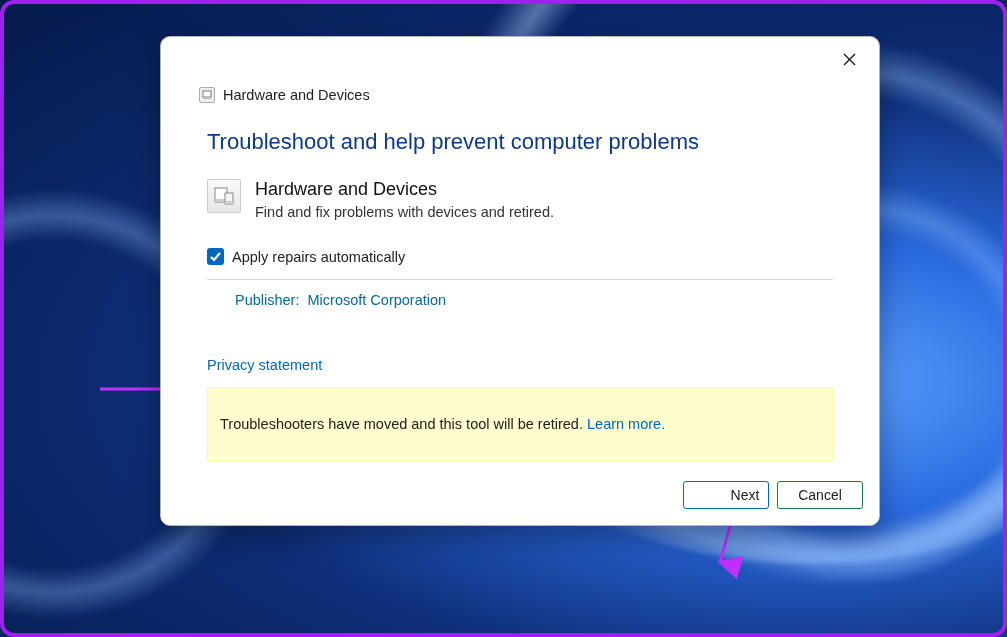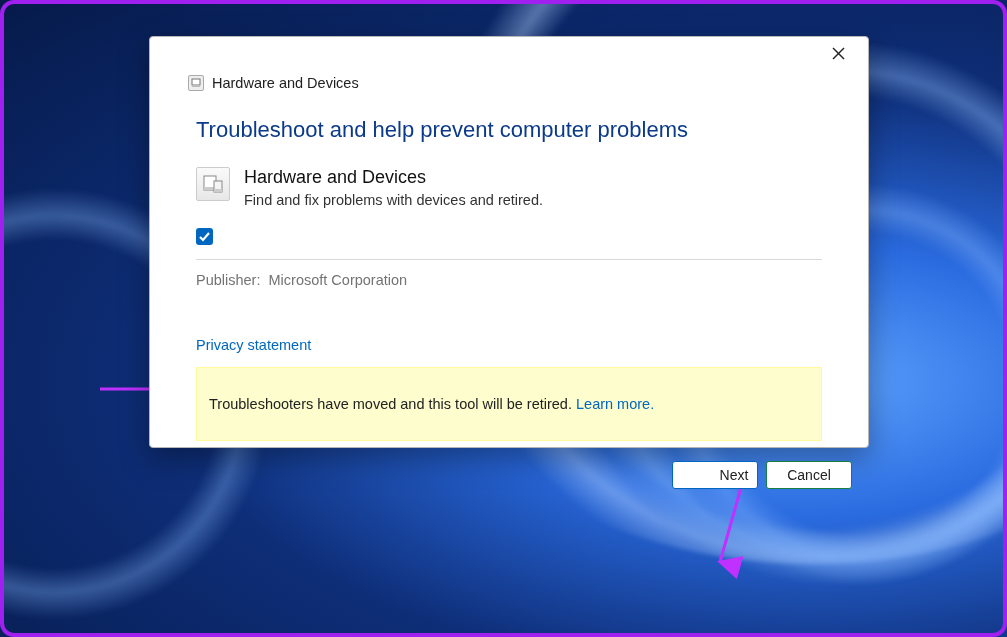--- a/index.html
+++ b/index.html
@@ -18,25 +18,25 @@
     background: radial-gradient(circle at 50% 50%, rgba(255,255,255,0) 55%, rgba(180,210,255,0.45) 60%, rgba(255,255,255,0) 66%); }
   .bg-arc.a2 { width:680px; height:540px; right:-180px; top:40px;
     background: radial-gradient(circle at 50% 50%, rgba(255,255,255,0) 50%, rgba(150,195,255,0.4) 56%, rgba(255,255,255,0) 63%); }
   .bg-arc.a3 { width:520px; height:420px; right:-120px; top:170px;
     background: radial-gradient(circle at 50% 50%, rgba(255,255,255,0) 45%, rgba(130,180,255,0.4) 52%, rgba(255,255,255,0) 60%); }
   .bg-arc.a4 { width:420px; height:540px; left:-160px; top:130px;
     background: radial-gradient(circle at 50% 50%, rgba(255,255,255,0) 48%, rgba(140,190,255,0.35) 55%, rgba(255,255,255,0) 63%); }
 
   .dialog {
     position:absolute;
-    left:145px; top:32px;
-    width:720px; height:412px;
+    left:156px; top:32px;
+    width:720px; height:490px;
     background:#fff;
     border:1px solid #b6b6b6;
-    border-radius:4px;
+    border-radius:10px;
     box-shadow: 0 10px 30px rgba(0,0,0,0.35);
     display:flex; flex-direction:column;
   }
   .titlebar {
     height:44px; display:flex; align-items:center; padding:0 10px;
   }
   .close-btn {
     margin-left:auto; width:40px; height:32px; display:flex; align-items:center; justify-content:center;
     cursor:pointer; border-radius:4px;
   }
@@ -78,21 +78,21 @@
     padding-bottom:14px; border-bottom:1px solid #d9d9d9;
     margin-bottom:12px;
   }
   .cb {
     width:17px; height:17px; border-radius:3px;
     background:#0067c0; position:relative; cursor:pointer;
   }
   .cb svg { position:absolute; left:2px; top:2px; }
   .cb-label { font-size:14.5px; color:#222; cursor:pointer; }
 
-  .publisher-row { font-size:14.5px; color:#737373; margin-bottom:10px;}
+  .publisher-row { font-size:14.5px; color:#0369a1; margin-bottom:10px;margin-left:28px;}
   .publisher-row .lbl { margin-right:4px; }
   .link { color:#0067c0; text-decoration:none; cursor:pointer; font-size:14.5px;margin-top:39px;}
 
   .notice-bar {
     background:#fdfdce; border:1px solid #fffb9c;
     padding:28px 12px; font-size:14.5px; color:#222;
     margin-top:14px; margin-bottom:20px;
   }
 
   .button-row {
@@ -184,20 +184,21 @@
     </div>
 
     <div class="spacer"></div>
 
     <div class="checkbox-row">
       <span class="cb">
         <svg width="13" height="13" viewBox="0 0 13 13">
           <polyline points="2,7 5,10 11,3" fill="none" stroke="#fff" stroke-width="2.2"></polyline>
         </svg>
       </span>
+      <span class="cb-label">Apply repairs automatically</span>
     </div>
 
     <div class="publisher-row">
       <span class="lbl">Publisher:</span>
       <span>Microsoft Corporation</span>
     </div>
 
     <a class="link">Privacy statement</a>
 
     <div class="notice-bar">

